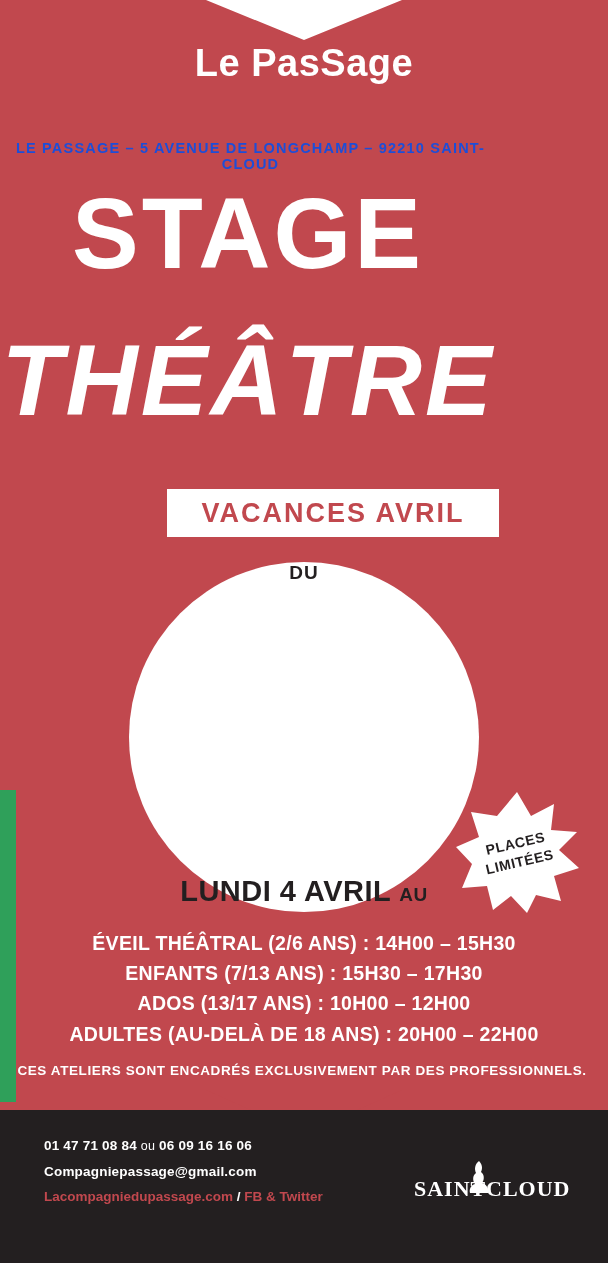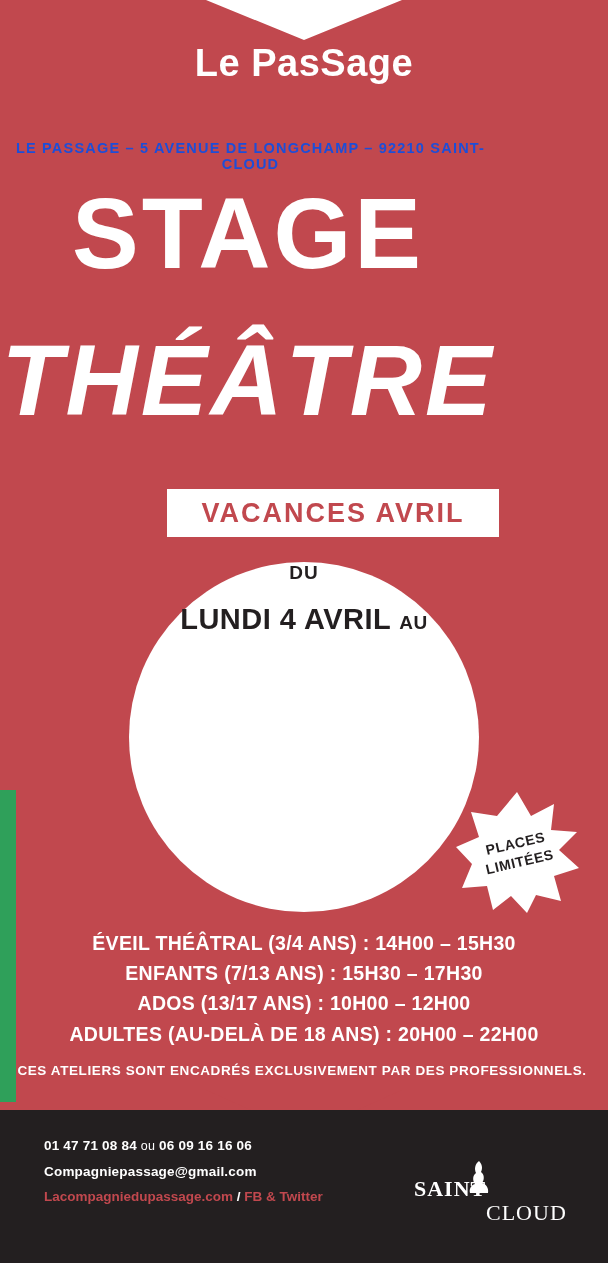--- a/index.html
+++ b/index.html
@@ -121,21 +121,21 @@
     position: absolute;
     top: 562px;
     left: 129px;
     width: 350px;
     height: 350px;
     border-radius: 50%;
     background: #ffffff;
     display: flex;
     flex-direction: column;
     align-items: center;
-    justify-content: flex-start;
+    justify-content: space-between;
   }
   .circle .du {
     color: #231f20;
     font-size: 19px;
     font-weight: bold;
     letter-spacing: 1px;
     margin-bottom: 14px;
   }
   .circle .dateline {
     color: #231f20;
@@ -245,22 +245,21 @@
     letter-spacing: 1px;
     font-weight: bold;
   }
   .logo .cloud {
     position: absolute;
     left: 82px;
     top: 18px;
     font-family: "Liberation Serif", serif;
     font-size: 22px;
     letter-spacing: 1px;
-    font-weight: normal;
-    margin-top: 24px;
+    font-weight: bold;
   }
   .logo .swan {
     position: absolute;
     left: 62px;
     top: 2px;
     width: 26px;
     height: 34px;
   }
 </style>
 </head>
@@ -295,21 +294,21 @@
     <svg width="125" height="125" viewBox="0 0 125 125">
       <polygon points="62,2 76,26 99,14 96,40 122,42 104,60 124,78 99,86 106,111 81,105 72,123 56,106 38,120 32,96 7,98 17,74 1,57 24,47 16,22 42,26" fill="#ffffff"></polygon>
     </svg>
     <div class="burst-text">
       <span>PLACES</span>
       <span>LIMITÉES</span>
     </div>
   </div>
 
   <div class="schedule">
-    <div>ÉVEIL THÉÂTRAL (3/4 ANS) : 14H00 – 15H30</div>
+    <div>ÉVEIL THÉÂTRAL (2/6 ANS) : 14H00 – 15H30</div>
     <div>ENFANTS (7/13 ANS) : 15H30 – 17H30</div>
     <div>ADOS (13/17 ANS) : 10H00 – 12H00</div>
     <div>ADULTES (AU-DELÀ DE 18 ANS) : 20H00 – 22H00</div>
   </div>
 
   <div class="note">CES ATELIERS SONT ENCADRÉS EXCLUSIVEMENT PAR DES PROFESSIONNELS.</div>
 
   <div class="footer">
     <div class="line phones">
       <span>01 47 71 08 84</span>

